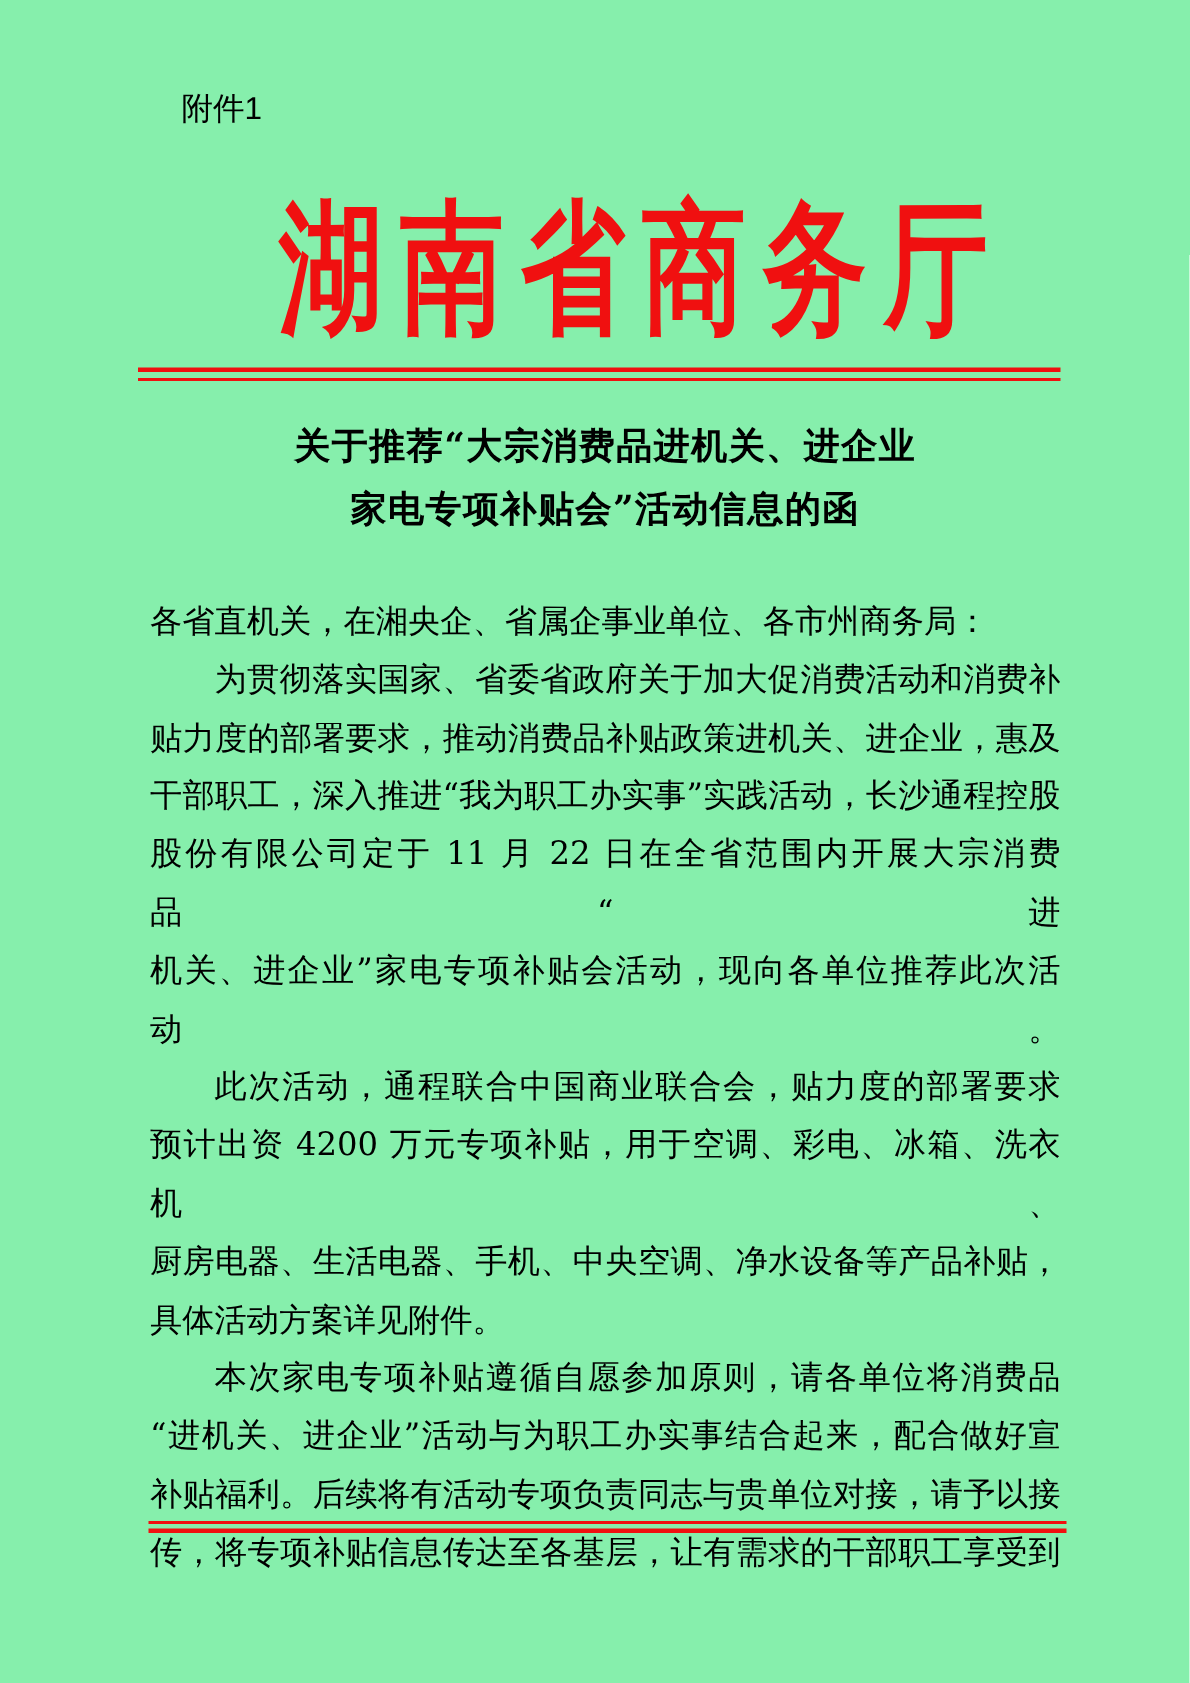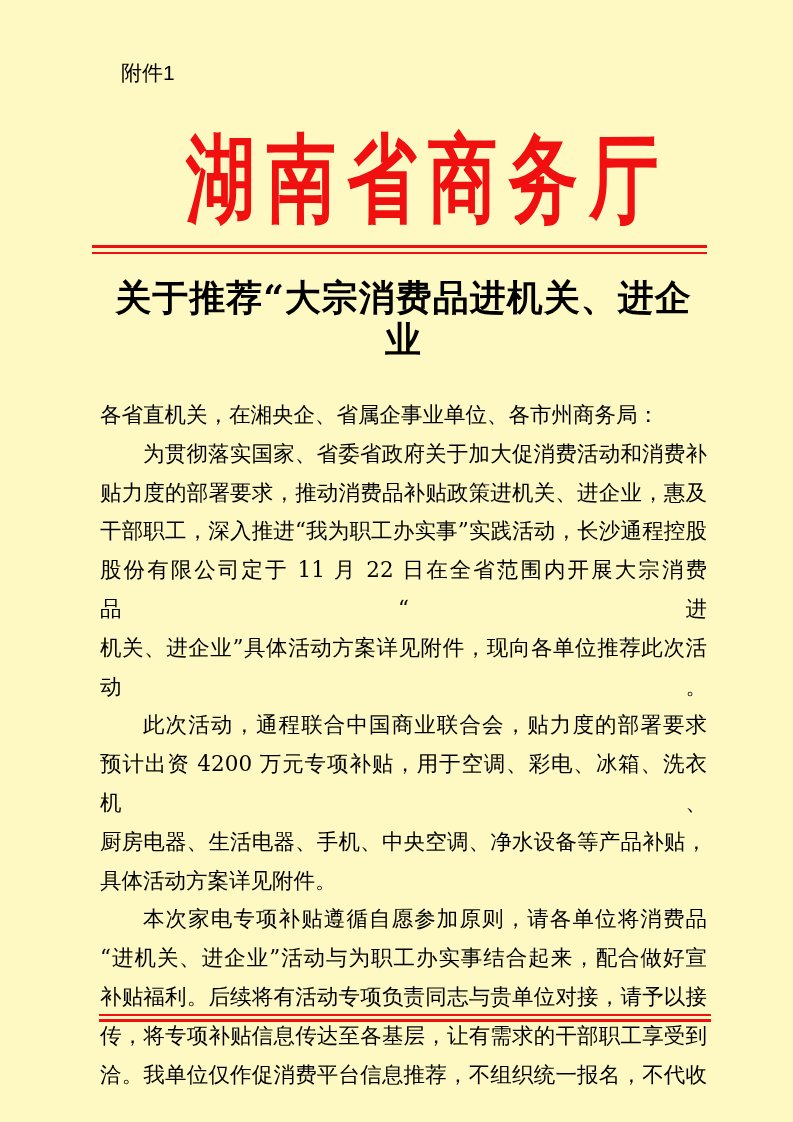--- a/index.html
+++ b/index.html
@@ -2,21 +2,21 @@
 <html><head>
 <meta charset="utf-8">
 <style>
   :root { --red: #f01010; }
   * { margin: 0; padding: 0; box-sizing: content-box; }
   html, body { background: #ffffff; }
   .page {
     position: relative;
     width: 793px;
     height: 1122px;
-    background: #fef9c3;
+    background: #86efac;
     overflow: hidden;
     font-family: "DejaVu Serif", "Liberation Serif", serif;
     color: #000;
   }
   .attachment {
     position: absolute;
     left: 121px;
     top: 60px;
     font-family: "Liberation Sans", "DejaVu Sans", sans-serif;
     font-size: 21px;
@@ -58,21 +58,21 @@
     height: 3px;
     border-top: 2px solid var(--red);
     border-bottom: 3px solid var(--red);
   }
   .doc-title {
     position: absolute;
     left: 100px;
     top: 276px;
     width: 607px;
     text-align: center;
-    font-size: 36px;
+    font-size: 24px;
     font-weight: bold;
     line-height: 42px;
     letter-spacing: 1px;
     color: #000;
   }
   .letter-body {
     position: absolute;
     left: 100px;
     top: 396px;
     width: 607px;
@@ -96,35 +96,35 @@
   <div class="attachment">附件1</div>
 
   <div class="agency-wrap">
     <span class="agency">湖南省商务厅</span>
   </div>
 
   <div class="rule-top"></div>
 
   <div class="doc-title">
     <div>关于推荐“大宗消费品进机关、进企业</div>
+    <div>家电专项补贴会”活动信息的函</div>
   </div>
 
   <div class="letter-body" id="letter-body">
       <div class="body-line">各省直机关，在湘央企、省属企事业单位、各市州商务局：</div>
       <div class="body-line indent justify">为贯彻落实国家、省委省政府关于加大促消费活动和消费补</div>
       <div class="body-line justify">贴力度的部署要求，推动消费品补贴政策进机关、进企业，惠及</div>
       <div class="body-line justify">干部职工，深入推进“我为职工办实事”实践活动，长沙通程控股</div>
       <div class="body-line justify">股份有限公司定于 11 月 22 日在全省范围内开展大宗消费品“进</div>
-      <div class="body-line justify">机关、进企业”具体活动方案详见附件，现向各单位推荐此次活动。</div>
+      <div class="body-line justify">机关、进企业”家电专项补贴会活动，现向各单位推荐此次活动。</div>
       <div class="body-line indent justify">此次活动，通程联合中国商业联合会，贴力度的部署要求</div>
       <div class="body-line justify">预计出资 4200 万元专项补贴，用于空调、彩电、冰箱、洗衣机、</div>
       <div class="body-line justify">厨房电器、生活电器、手机、中央空调、净水设备等产品补贴，</div>
       <div class="body-line">具体活动方案详见附件。</div>
       <div class="body-line indent justify">本次家电专项补贴遵循自愿参加原则，请各单位将消费品</div>
       <div class="body-line justify">“进机关、进企业”活动与为职工办实事结合起来，配合做好宣</div>
       <div class="body-line justify">补贴福利。后续将有活动专项负责同志与贵单位对接，请予以接</div>
       <div class="body-line justify">传，将专项补贴信息传达至各基层，让有需求的干部职工享受到</div>
-      <div class="body-line justify">洽。我单位仅作促消费平台信息推荐，不组织统一报名，不代收</div>
     </div>
 
   <div class="rule-bottom"></div>
 
 </div>
 
 </body></html>

